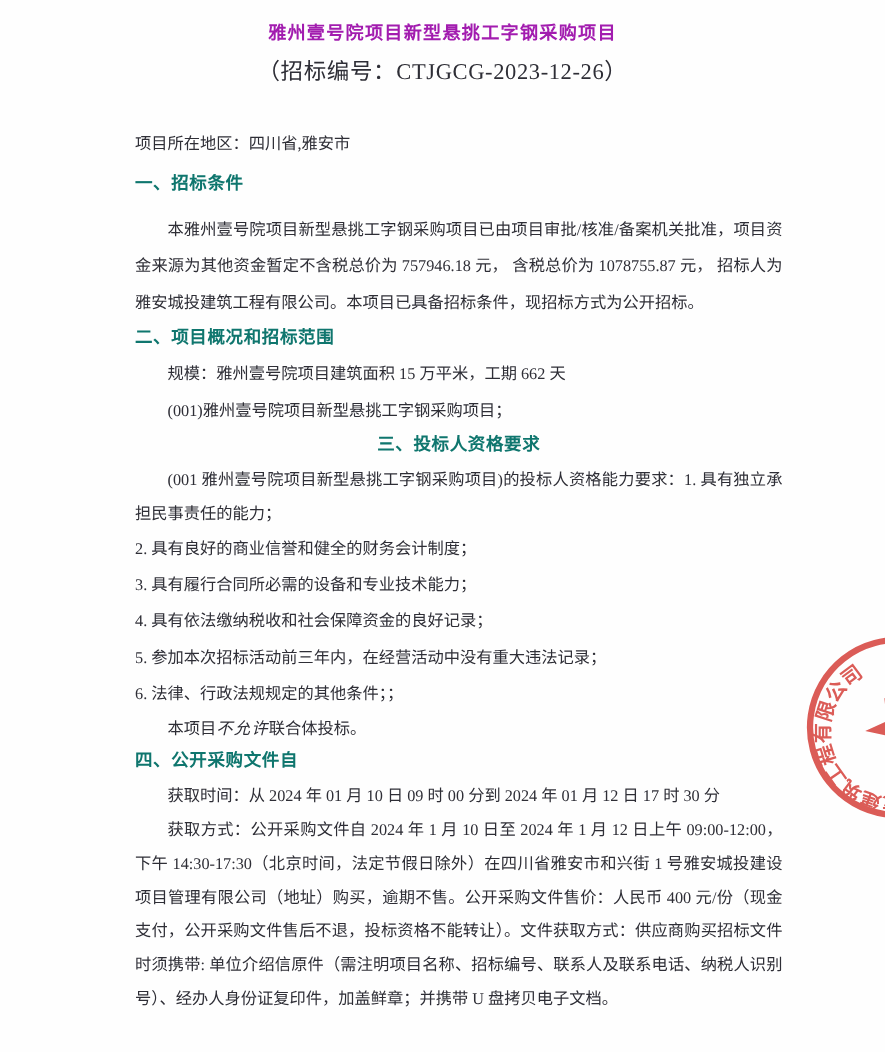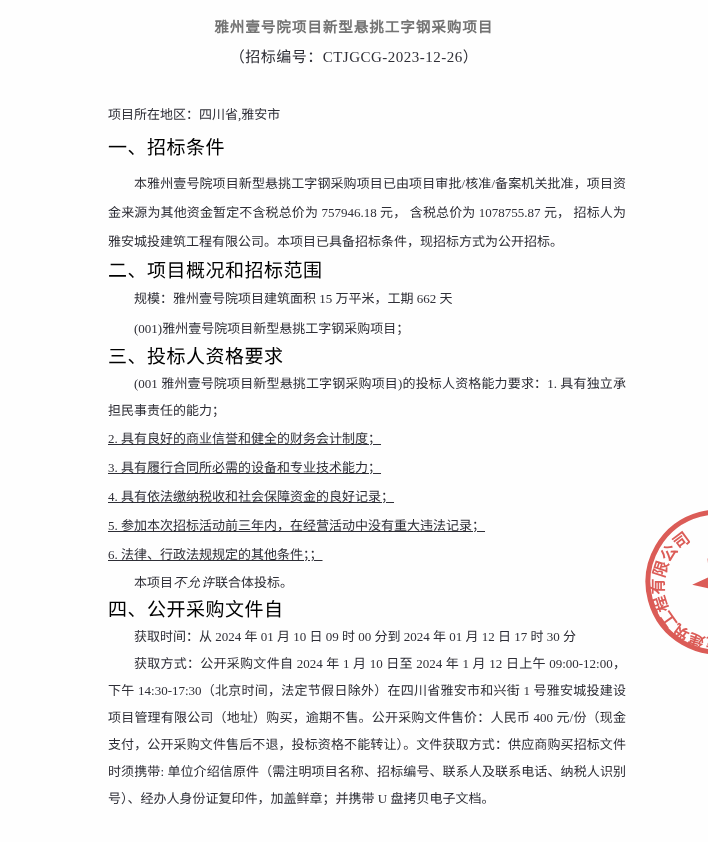--- a/index.html
+++ b/index.html
@@ -13,47 +13,47 @@
     position: relative;
     width: 708px; height: 842px;
     background: #fefefe;
     overflow: hidden;
     color: #2e2e36;
   }
   
   .title-block { padding-top: 14px; text-align: center; }
   .doc-title {
     font-size: 14.5px; font-weight: bold; line-height: 27px;
-    letter-spacing: 1px; color: #737373;
+    letter-spacing: 1px; color: #a21caf;
   }
   .doc-subtitle {
-    margin-top: 4px; font-size: 15px; line-height: 24px;
+    margin-top: 4px; font-size: 18px; line-height: 24px;
     color: #2e2e36; letter-spacing: 0.5px;
   }
   
   .content {
     padding: 0 82px 0 108px;
     font-size: 13px;
   }
   .loc-line { margin-top: 34px; line-height: 24px; }
   h2.sec-heading {
-    font-size: 19px; font-weight: normal; color: #000000;
+    font-size: 14px; font-weight: bold; color: #0f766e;
     line-height: 26px; letter-spacing: 0.5px;
   }
   #heading-1 { margin-top: 8px; }
   #heading-2 { margin-top: 2px; }
-  #heading-3 { margin-top: 0; }
+  #heading-3 { margin-top: 0; text-align: center; }
   #heading-4 { margin-top: 0; }
   .para-justify {
     text-align: justify; text-indent: 26px;
   }
   .s1-body { margin-top: 8px; line-height: 29px; }
   .s2-line { line-height: 30px; text-indent: 26px; }
   .s3-intro { line-height: 27px; }
-  .q-item { line-height: 29px; text-decoration: underline; }
+  .q-item { line-height: 29px; }
   .s3-note { line-height: 28px; text-indent: 26px; }
   .s3-note em { font-style: italic; letter-spacing: 1px; }
   .s4-time { line-height: 27px; text-indent: 26px; }
   .s4-method { line-height: 27px; }
   
   .seal {
     position: absolute;
     left: 638px; top: 502px;
     width: 160px; height: 160px;
     transform: rotate(120deg);

